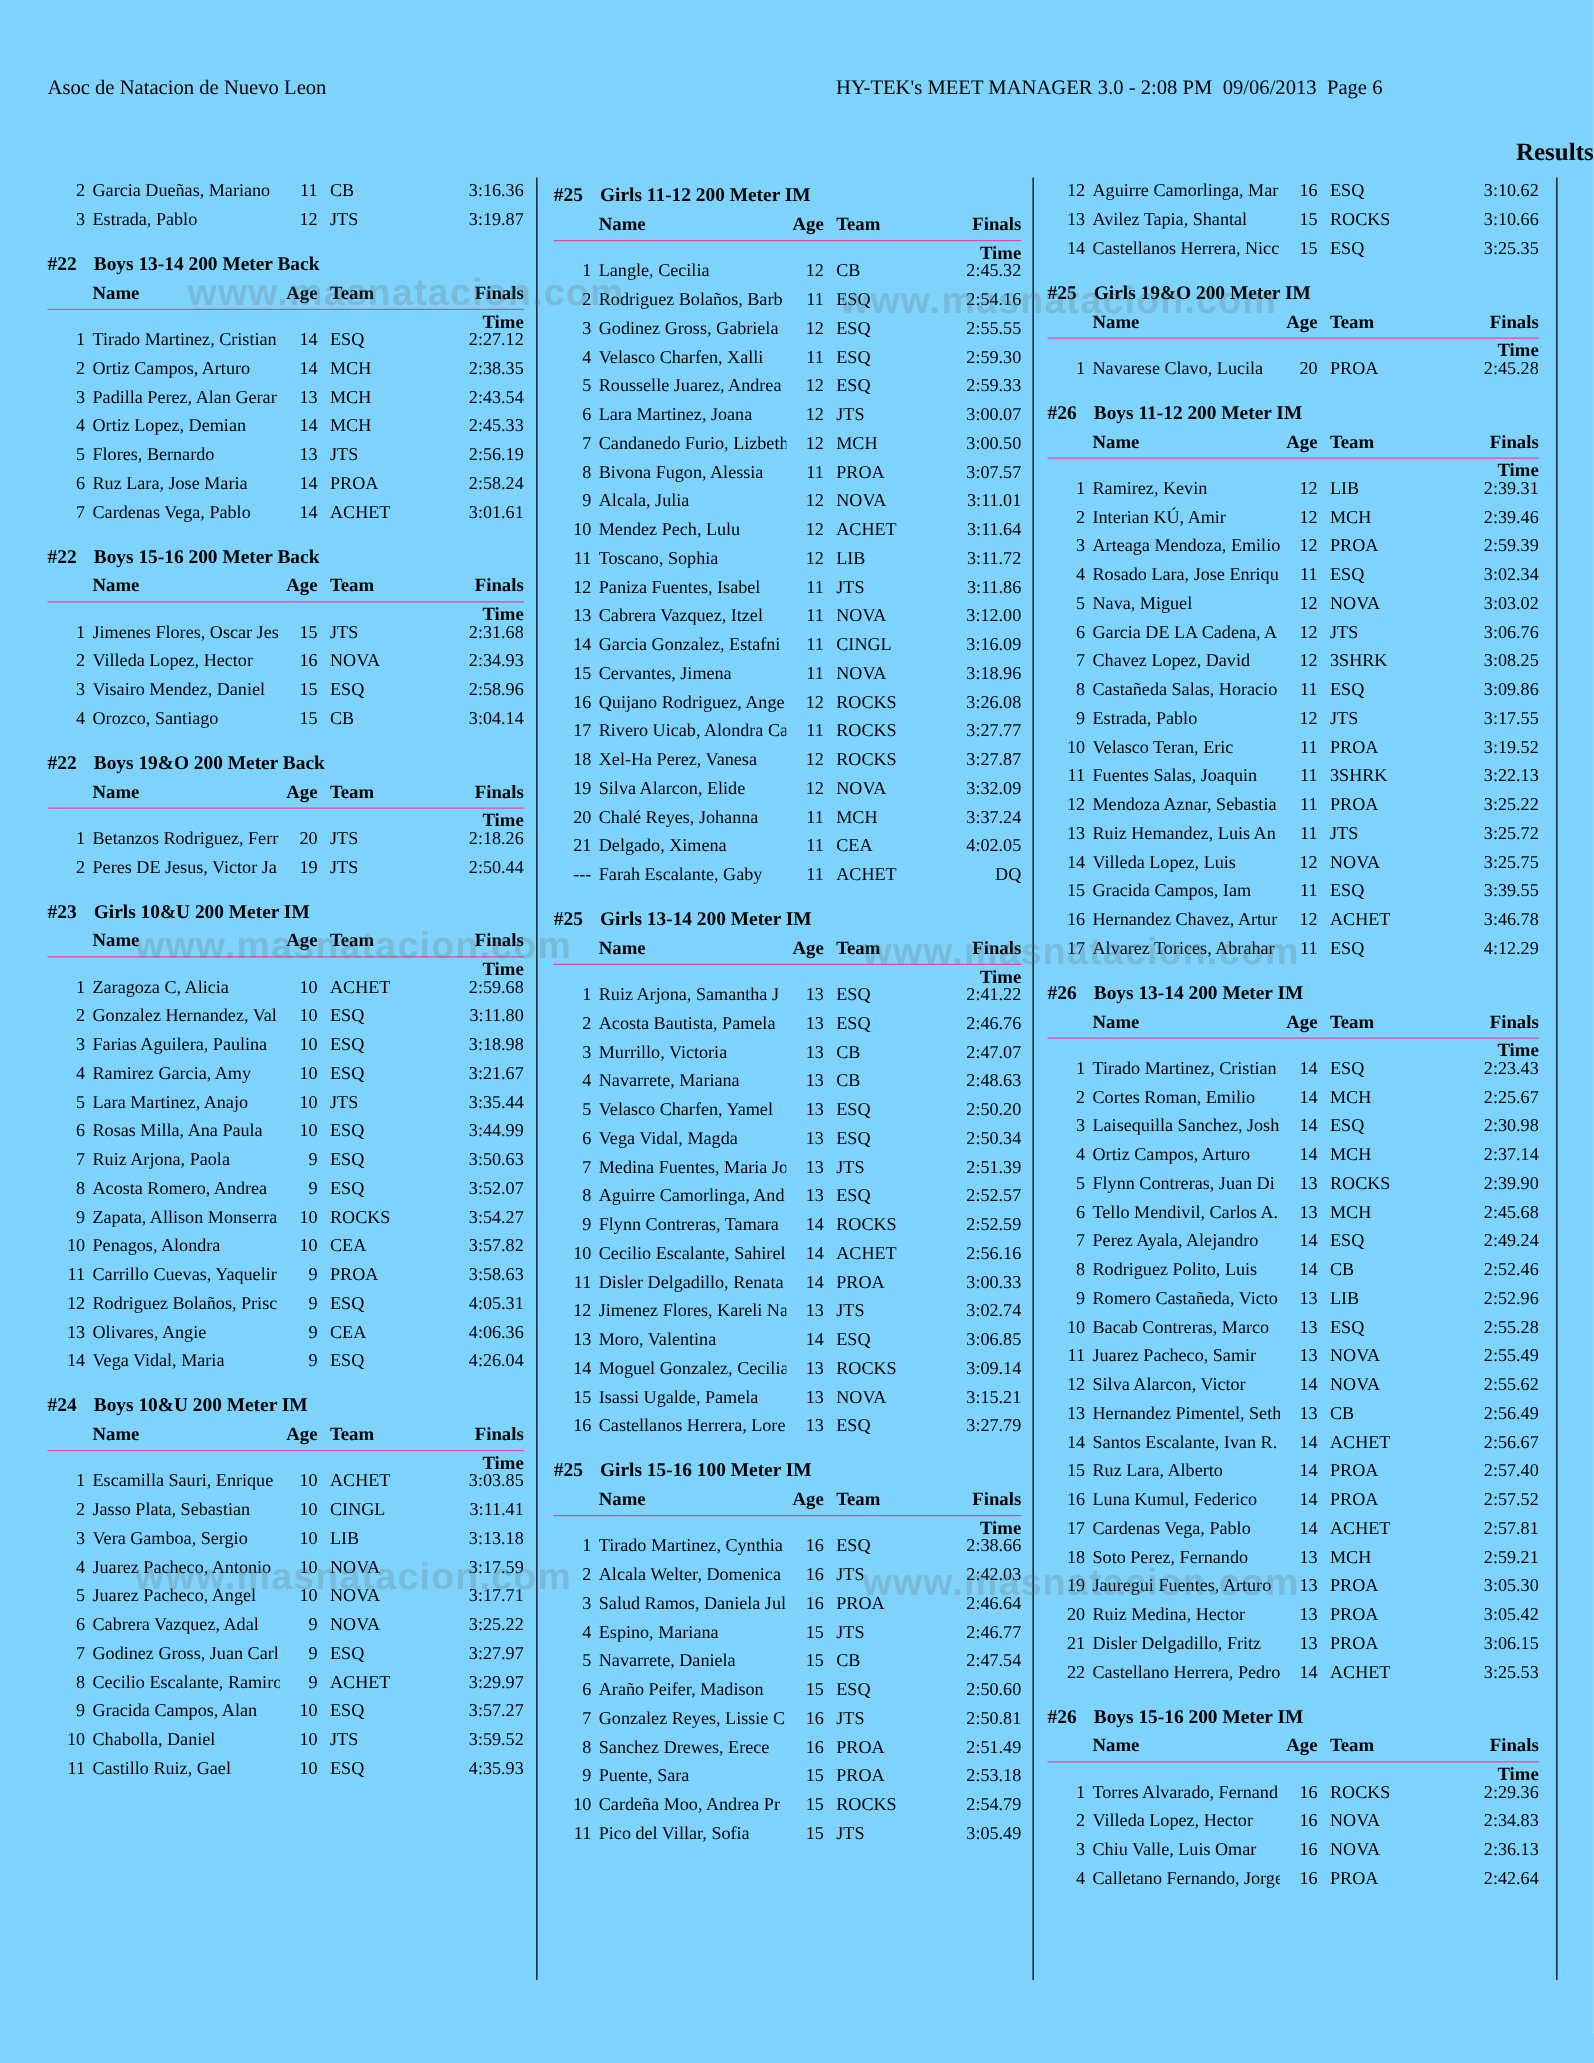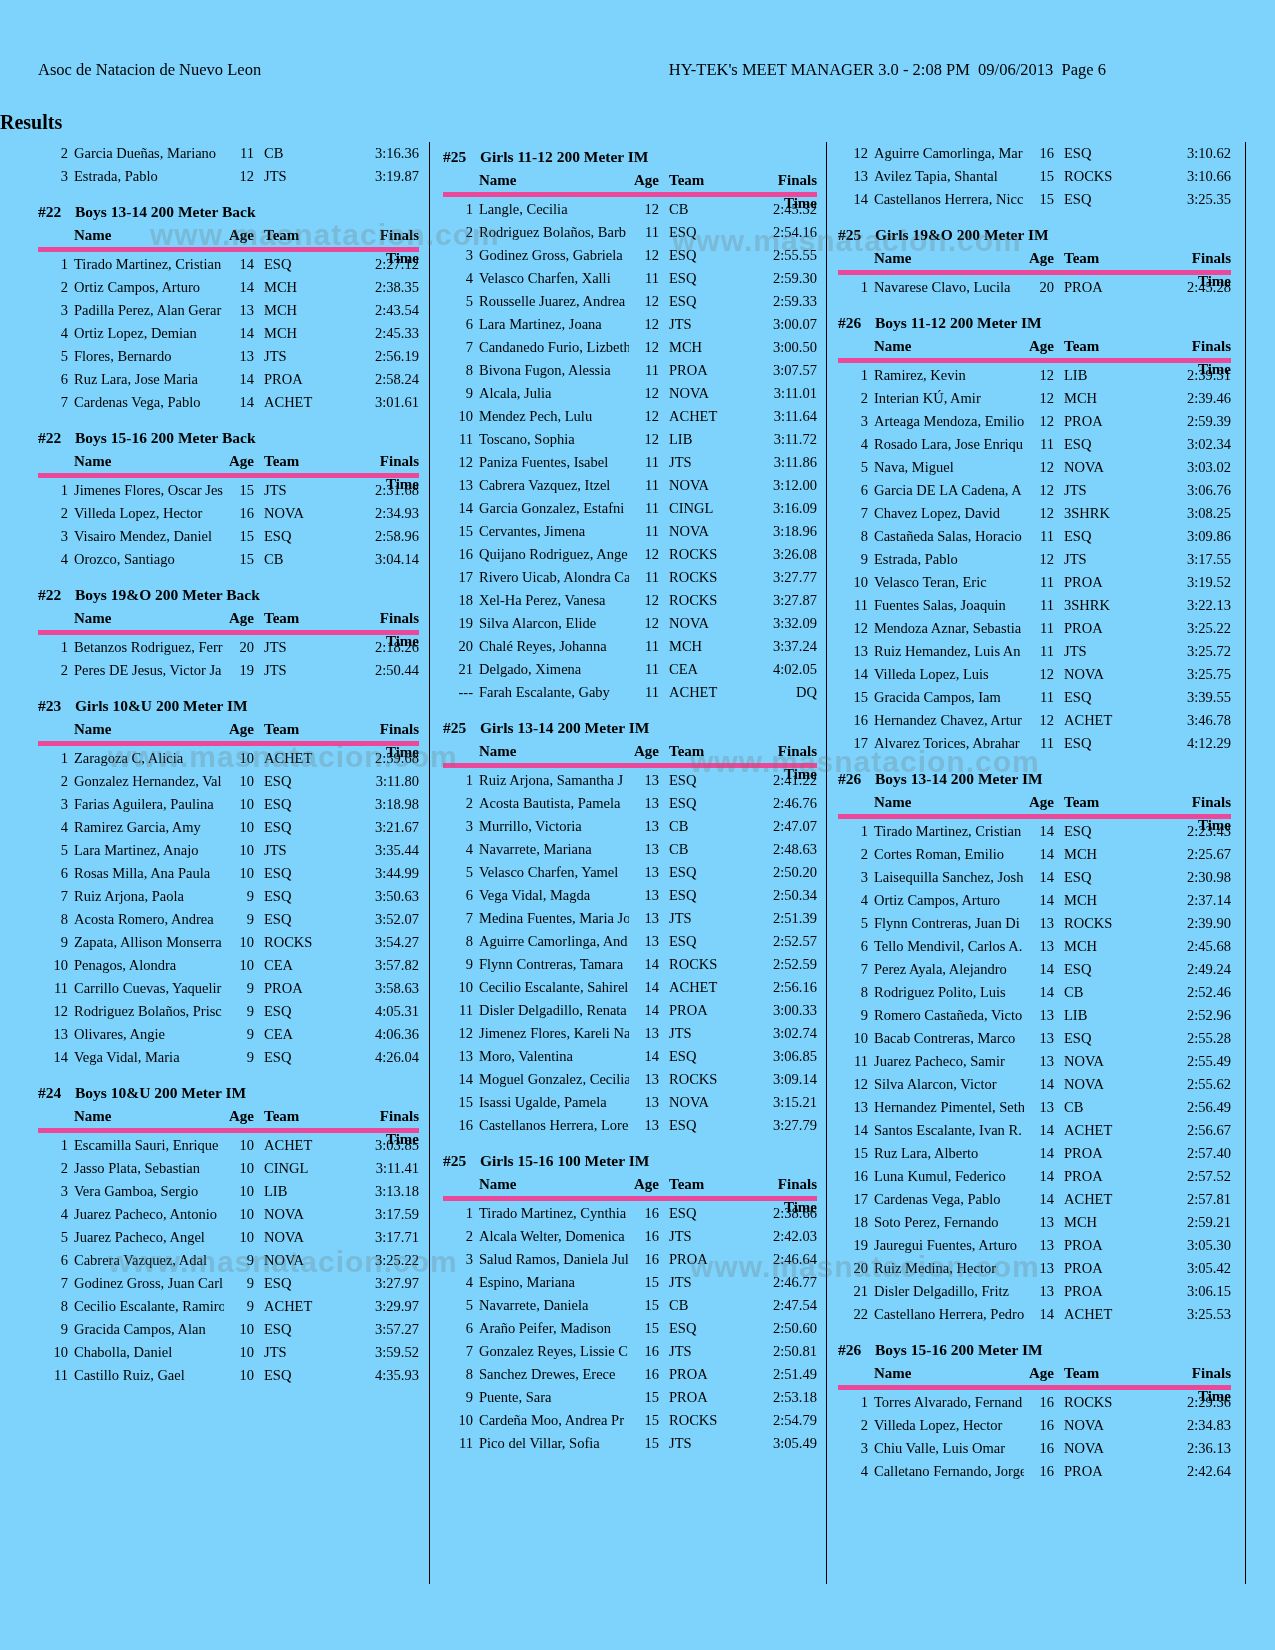--- a/index.html
+++ b/index.html
@@ -13,21 +13,21 @@
     position:absolute; left:38px; top:60px; width:1068px;
     display:flex; justify-content:space-between;
     font-size:16.5px; white-space:pre;
   }
   .meet-title {
     position:absolute; left:0; top:86px; width:1275px;
     text-align:center; font-size:17.5px; font-weight:bold;
   }
   .results-heading {
     position:absolute; left:0; top:111px; width:1275px;
-    text-align:left; font-size:20px; font-weight:bold;
+    text-align:right; font-size:20px; font-weight:bold;
   }
   .columns {
     position:absolute; left:38px; top:142px; width:1208px; height:1442px;
     display:flex;
   }
   .col { box-sizing:border-box; border-right:1px solid #000; }
   .col-0 { width:392px; padding-right:10px; }
   .col-1 { width:397px; padding-left:13px; padding-right:9px; }
   .col-2 { width:419px; padding-left:11px; padding-right:14px; }
 
@@ -43,21 +43,21 @@
     height:23px; line-height:23px; font-size:14.5px;
   }
   .c-place { text-align:right; }
   .c-name  { padding-left:6px; overflow:hidden; white-space:nowrap; }
   .c-age   { text-align:right; }
   .c-team  { padding-left:10px; overflow:hidden; white-space:nowrap; }
   .c-time  { text-align:right; }
 
   .tbl-header {
     font-weight:bold; font-size:15px;
-    border-bottom:5px solid #ec4899; margin-bottom:1px;
+    border-bottom:1px solid #ec4899; margin-bottom:13px;
   }
 
   .watermark {
     position:absolute; font-size:30px; letter-spacing:1px;
     color:rgba(110,110,110,0.25); white-space:nowrap; pointer-events:none;
     font-family:"Liberation Sans", sans-serif; font-weight:bold;
   }
 </style>
 </head>
 <body>

